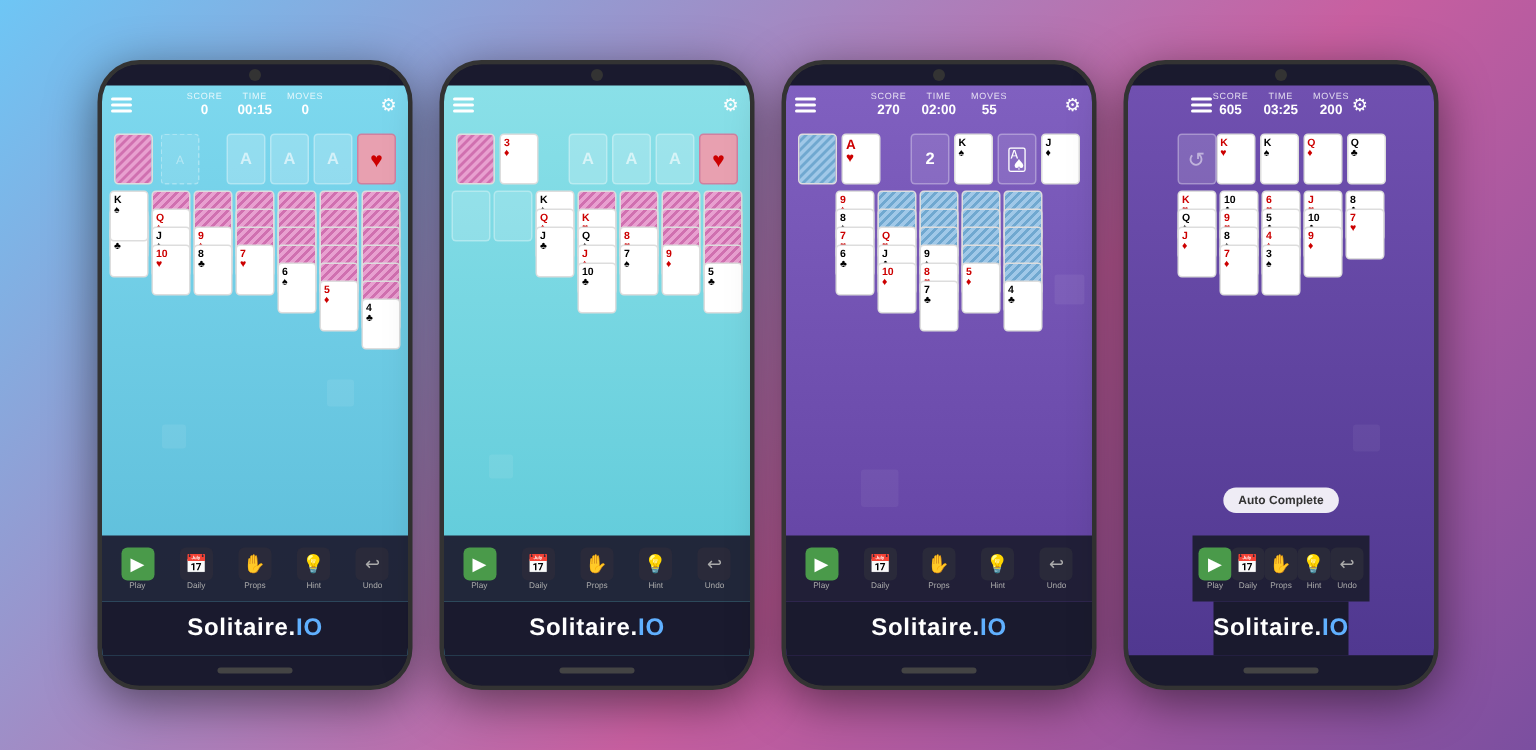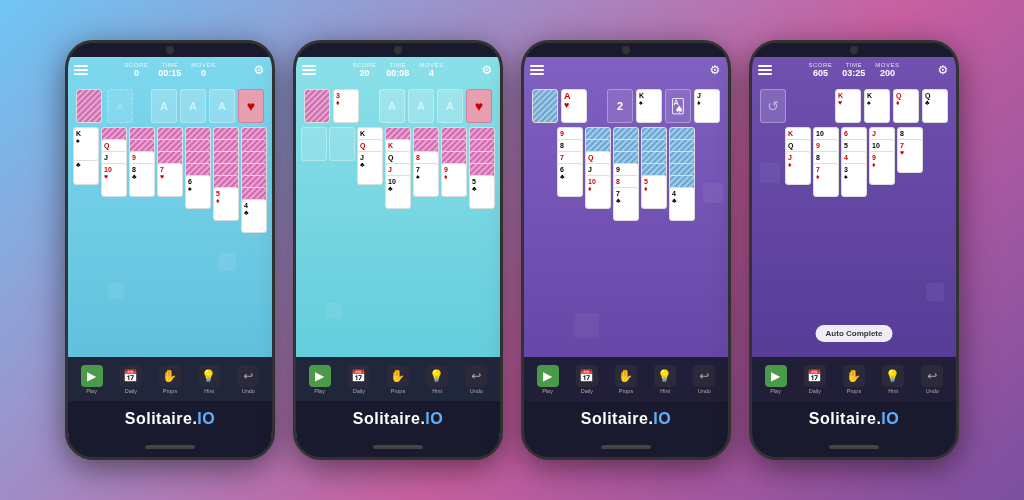--- a/index.html
+++ b/index.html
@@ -51,21 +51,21 @@
       flex-direction: column;
       overflow: hidden;
     }
     
     .phone-1 .phone-screen { background: linear-gradient(180deg, #7dd8ee 0%, #5abbd8 100%); }
     
     .phone-2 .phone-screen { background: linear-gradient(180deg, #8ae0e8 0%, #5ac8d8 100%); }
     
     .phone-3 .phone-screen { background: linear-gradient(180deg, #8060c0 0%, #6040a0 100%); }
     
-    .phone-4 .phone-screen { background: linear-gradient(180deg, #7050b0 0%, #503890 100%); }
+    .phone-4 .phone-screen { background: linear-gradient(180deg, #7050b0 0%, #503890 100%); align-items: center; }
 
     .game-header {
       display: flex;
       align-items: center;
       justify-content: space-between;
       padding: 4px 6px;
       height: 26px;
       flex-shrink: 0;
     }
     .header-menu {
@@ -485,34 +485,20 @@
     <div class="phone-top-bar">
       <div class="phone-camera"></div>
     </div>
     <div class="phone-screen">
       <div class="game-header">
         <div class="header-menu">
           <div class="menu-line"></div>
           <div class="menu-line"></div>
           <div class="menu-line"></div>
         </div>
-        <div class="header-stats">
-          <div class="stat-item">
-            <span class="stat-label">SCORE</span>
-            <span class="stat-value">20</span>
-          </div>
-          <div class="stat-item">
-            <span class="stat-label">TIME</span>
-            <span class="stat-value">00:08</span>
-          </div>
-          <div class="stat-item">
-            <span class="stat-label">MOVES</span>
-            <span class="stat-value">4</span>
-          </div>
-        </div>
         <div class="header-gear">⚙</div>
       </div>
       <div class="game-area">
         <div class="bg-pixels">
           <div class="bg-pixel" style="width:22px;height:22px;top:80px;right:10px;"></div>
           <div class="bg-pixel" style="width:16px;height:16px;top:220px;left:30px;"></div>
         </div>
         <div class="top-row">
           <div style="display:flex;gap:3px;">
             <div class="card face-down"></div>
@@ -660,20 +646,34 @@
     <div class="phone-top-bar">
       <div class="phone-camera"></div>
     </div>
     <div class="phone-screen" style="background:linear-gradient(180deg,#8060c0 0%,#6040a0 100%);">
       <div class="game-header">
         <div class="header-menu">
           <div class="menu-line"></div>
           <div class="menu-line"></div>
           <div class="menu-line"></div>
         </div>
+        <div class="header-stats">
+          <div class="stat-item">
+            <span class="stat-label">SCORE</span>
+            <span class="stat-value">270</span>
+          </div>
+          <div class="stat-item">
+            <span class="stat-label">TIME</span>
+            <span class="stat-value">02:00</span>
+          </div>
+          <div class="stat-item">
+            <span class="stat-label">MOVES</span>
+            <span class="stat-value">55</span>
+          </div>
+        </div>
         <div class="header-gear">⚙</div>
       </div>
       <div class="game-area">
         <div class="bg-pixels">
           <div class="bg-pixel" style="width:20px;height:20px;top:100px;right:5px;background:rgba(255,255,255,0.06);"></div>
           <div class="bg-pixel" style="width:25px;height:25px;top:230px;left:50px;background:rgba(255,255,255,0.05);"></div>
         </div>
         <div class="top-row">
           <div style="display:flex;gap:3px;">
             <div class="card face-down-blue"></div>

